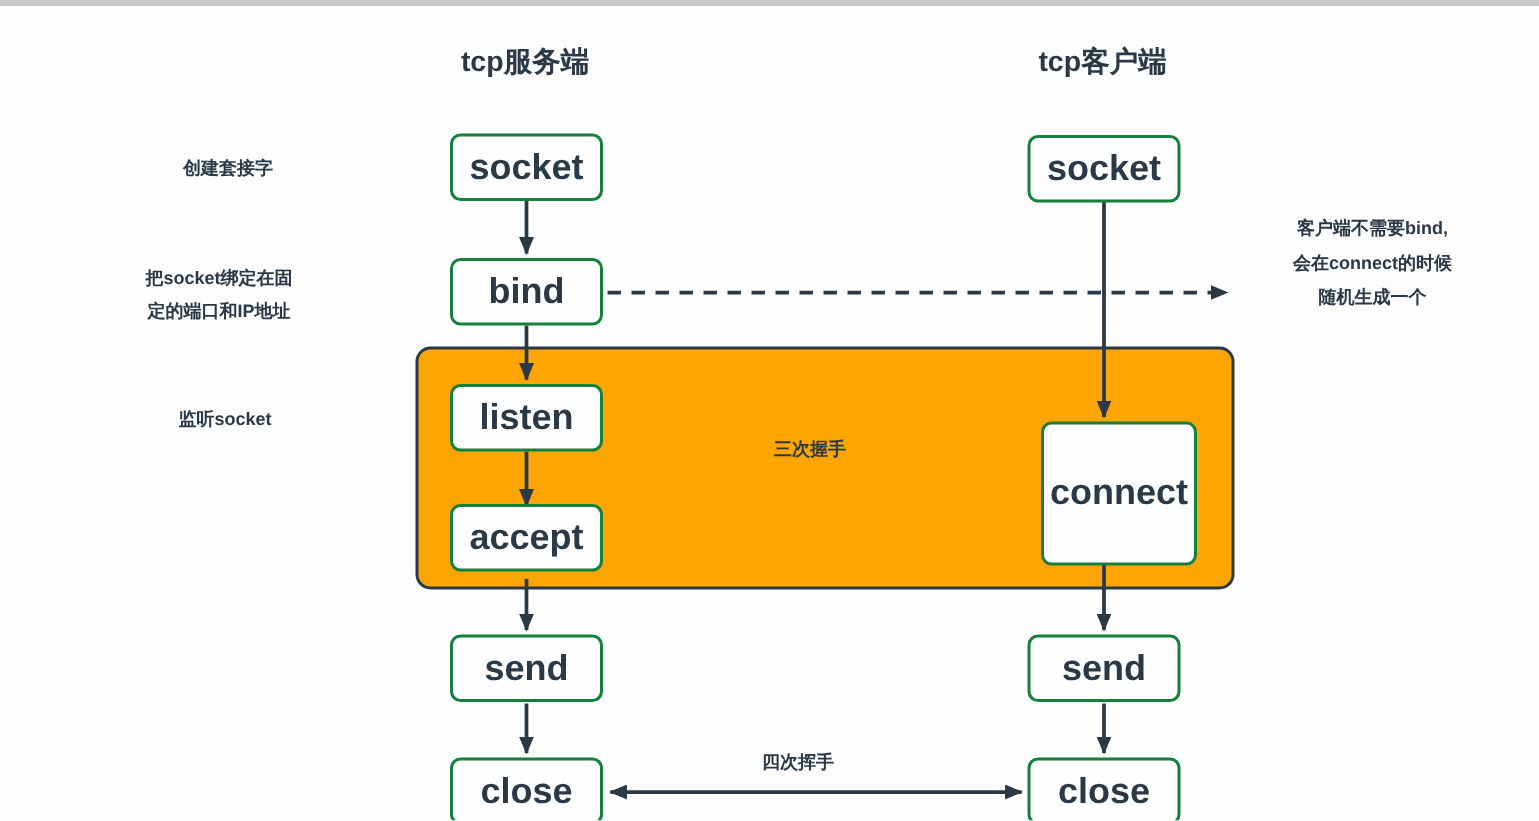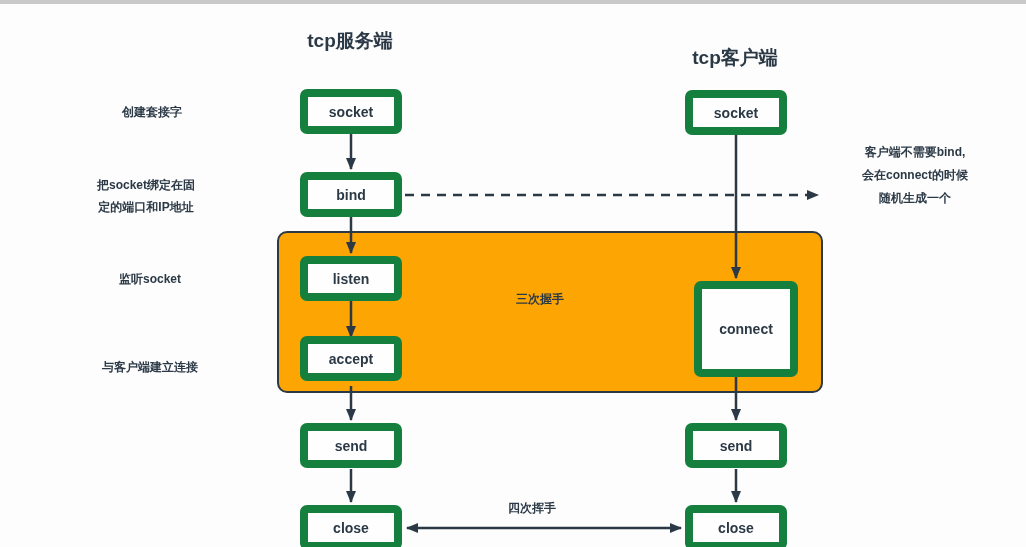--- a/index.html
+++ b/index.html
@@ -3,26 +3,26 @@
 <meta charset="utf-8">
 <style>
   html,body{margin:0;padding:0;background:#fff;}
   #stage{
     position:relative;width:1026px;height:547px;background:#fdfdfd;
     overflow:hidden;font-family:"Liberation Sans",sans-serif;color:#2b3946;
   }
   #top-strip{position:absolute;left:0;top:0;width:1026px;height:4px;background:#c9c9c9;}
   .hdr{position:absolute;width:200px;text-align:center;font-size:19px;font-weight:bold;}
   #hdr-server{left:250px;top:28px;}
-  #hdr-client{left:635px;top:45px;}
+  #hdr-client{left:635px;top:28px;}
   .node{
     position:absolute;width:102px;height:45px;background:#fefefe;
-    border:8px solid #15803d;border-radius:7px;
+    border:2px solid #15803d;border-radius:7px;
     display:flex;align-items:center;justify-content:center;
-    font-size:14px;font-weight:bold;box-sizing:border-box;z-index:3;
+    font-size:24px;font-weight:bold;box-sizing:border-box;z-index:3;
   }
   #n-ssocket{left:300px;top:89px;}
   #n-bind{left:300px;top:172px;}
   #n-listen{left:300px;top:256px;}
   #n-accept{left:300px;top:336px;}
   #n-ssend{left:300px;top:423px;}
   #n-sclose{left:300px;top:505px;}
   #n-csocket{left:685px;top:90px;}
   #n-connect{left:694px;top:281px;width:104px;height:96px;}
   #n-csend{left:685px;top:423px;}
@@ -90,20 +90,19 @@
 
   <div class="node" id="n-csocket">socket</div>
   <div class="node" id="n-connect">connect</div>
   <div class="node" id="n-csend">send</div>
   <div class="node" id="n-cclose">close</div>
 
   <div class="ann" id="ann-create">创建套接字</div>
   <div class="ann" id="ann-bind">把socket绑定在固
 定的端口和IP地址</div>
   <div class="ann" id="ann-listen">监听socket</div>
-  <div class="ann" id="ann-accept">与客户端建立连接</div>
   <div class="ann" id="ann-nobind">客户端不需要bind,
 会在connect的时候
 随机生成一个</div>
   <div class="ann" id="lbl-threeway">三次握手</div>
   <div class="ann" id="lbl-fourway">四次挥手</div>
 
 </div>
 
 </body></html>

